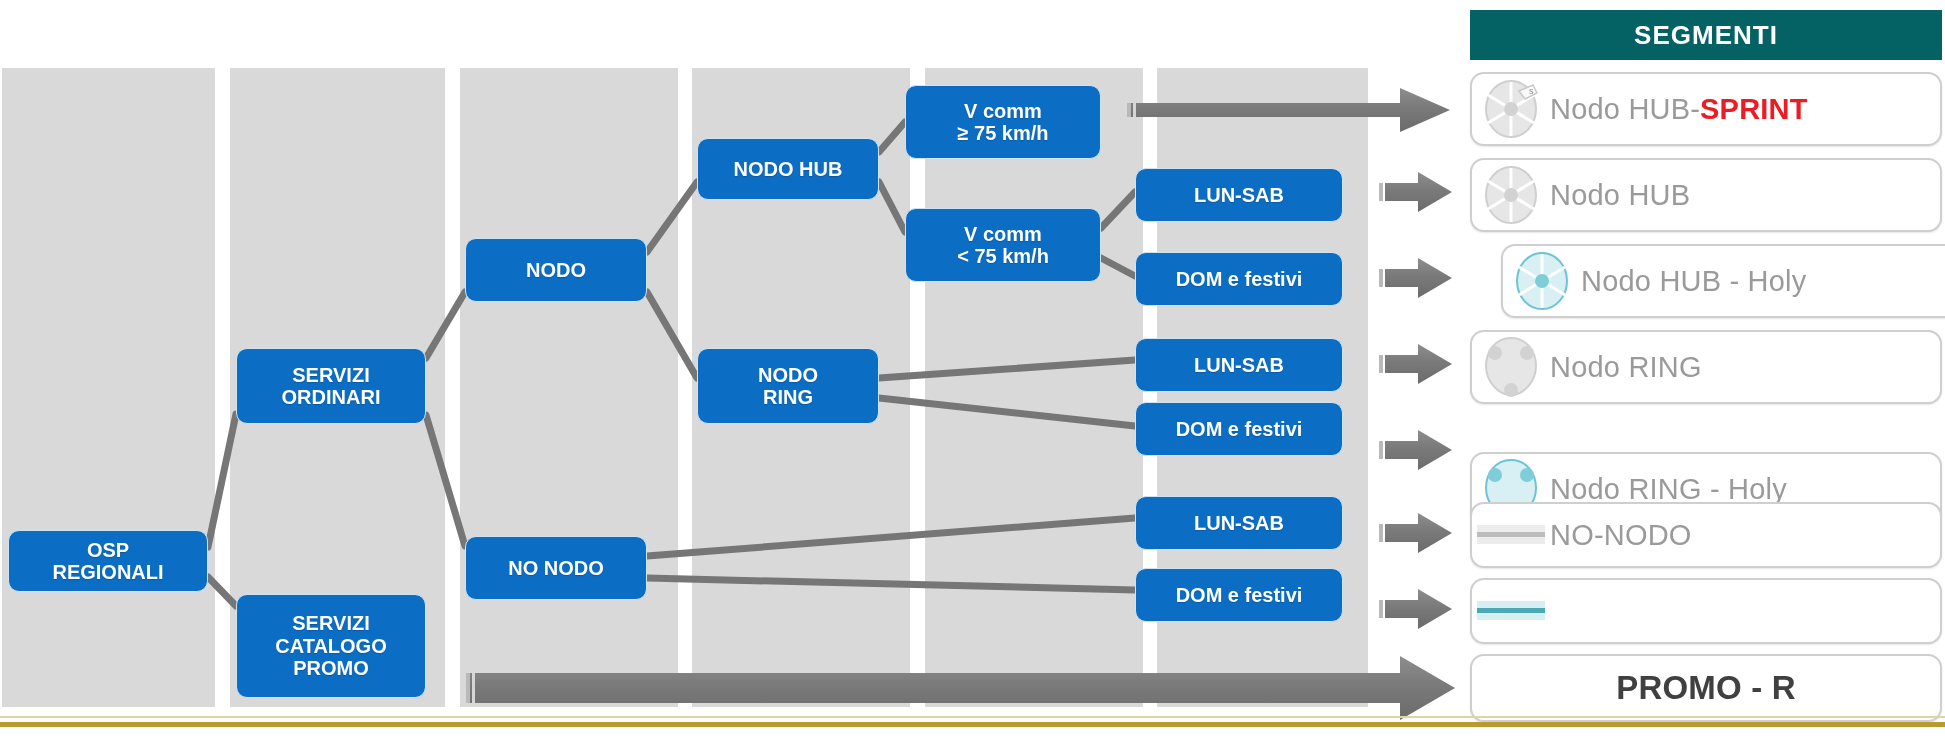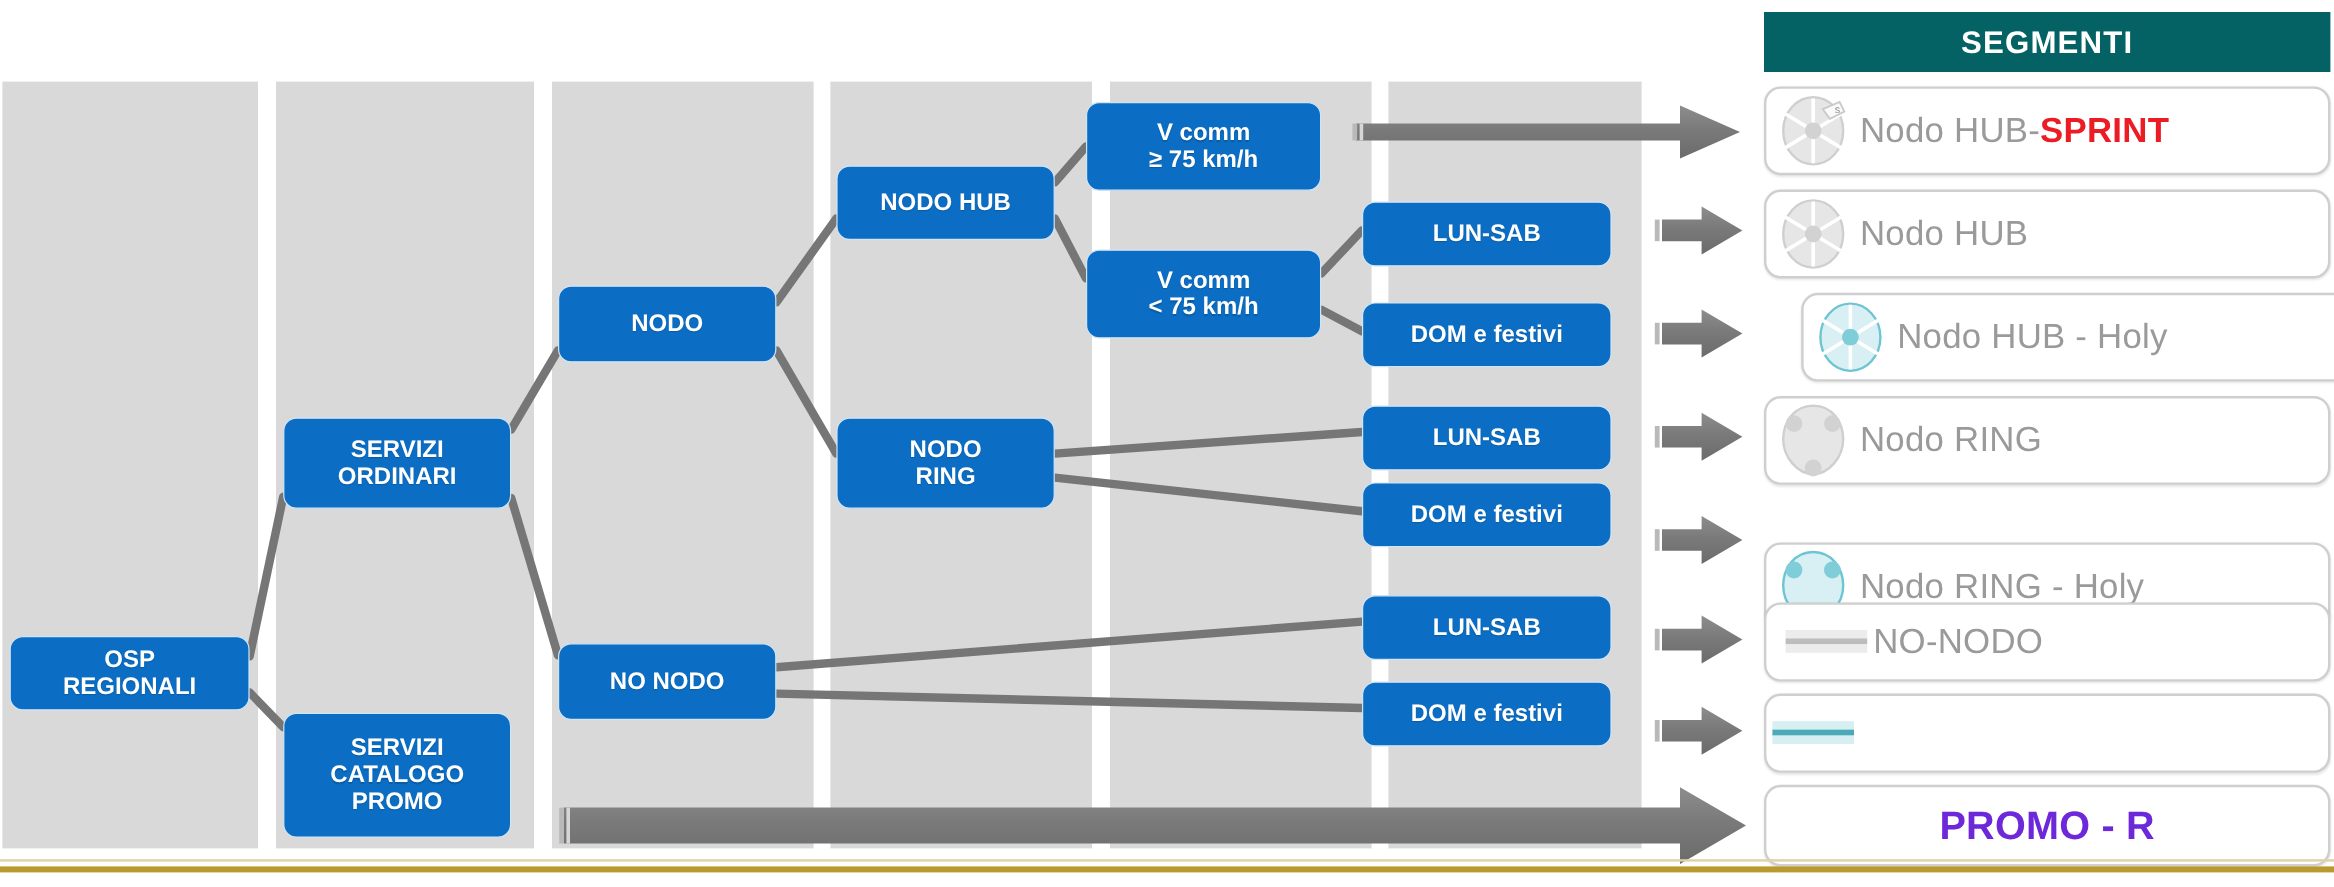--- a/index.html
+++ b/index.html
@@ -70,21 +70,21 @@
     flex:1 1 auto;
     font-size:29px;
     color:#9a9a9a;
     font-weight:400;
     letter-spacing:.2px;
     white-space:nowrap;
   }
   .seg-lbl .hot{color:#ec1c24;font-weight:bold;}
   .seg-center{justify-content:center;}
   .seg-center .seg-lbl{
-    text-align:center;color:#6d28d9;font-weight:bold;font-size:33px;
+    text-align:center;color:#404040;font-weight:bold;font-size:33px;
   }
 
   
   #goldrule{
     position:absolute;left:0;top:722px;width:1945px;height:5px;
     background:#b99a2e;
   }
   #goldrule2{
     position:absolute;left:0;top:716px;width:1945px;height:2px;
     background:#ded2a6;
@@ -300,21 +300,21 @@
         <div class="seg-ico">
           <svg width="60" height="64" viewBox="0 0 60 64">
             <path d="M30 3 C46 3 55 17 55 31 C55 46 43 60 30 60 C17 60 5 46 5 31 C5 17 14 3 30 3 Z" fill="#d8f0f3" stroke="#6dc4d2" stroke-width="2"></path>
             <circle cx="14" cy="18" r="7" fill="#7fcdd8"></circle>
             <circle cx="46" cy="18" r="7" fill="#7fcdd8"></circle>
             <circle cx="30" cy="55" r="7" fill="#7fcdd8"></circle>
           </svg>
         </div>
         <div class="seg-lbl">Nodo RING - Holy</div>
       </div>
-      <div class="seg" style="top: 502px; height: 66px; padding-left: 11px;">
+      <div class="seg" style="top: 502px; height: 66px;">
         <div class="seg-ico">
           <svg width="72" height="40" viewBox="0 0 72 40">
             <rect x="2" y="10" width="68" height="7" fill="#ececec"></rect>
             <rect x="2" y="17" width="68" height="5" fill="#bdbdbd"></rect>
             <rect x="2" y="22" width="68" height="7" fill="#ececec"></rect>
           </svg>
         </div>
         <div class="seg-lbl">NO-NODO</div>
       </div>
       <div class="seg" style="top: 578px; height: 66px;">

